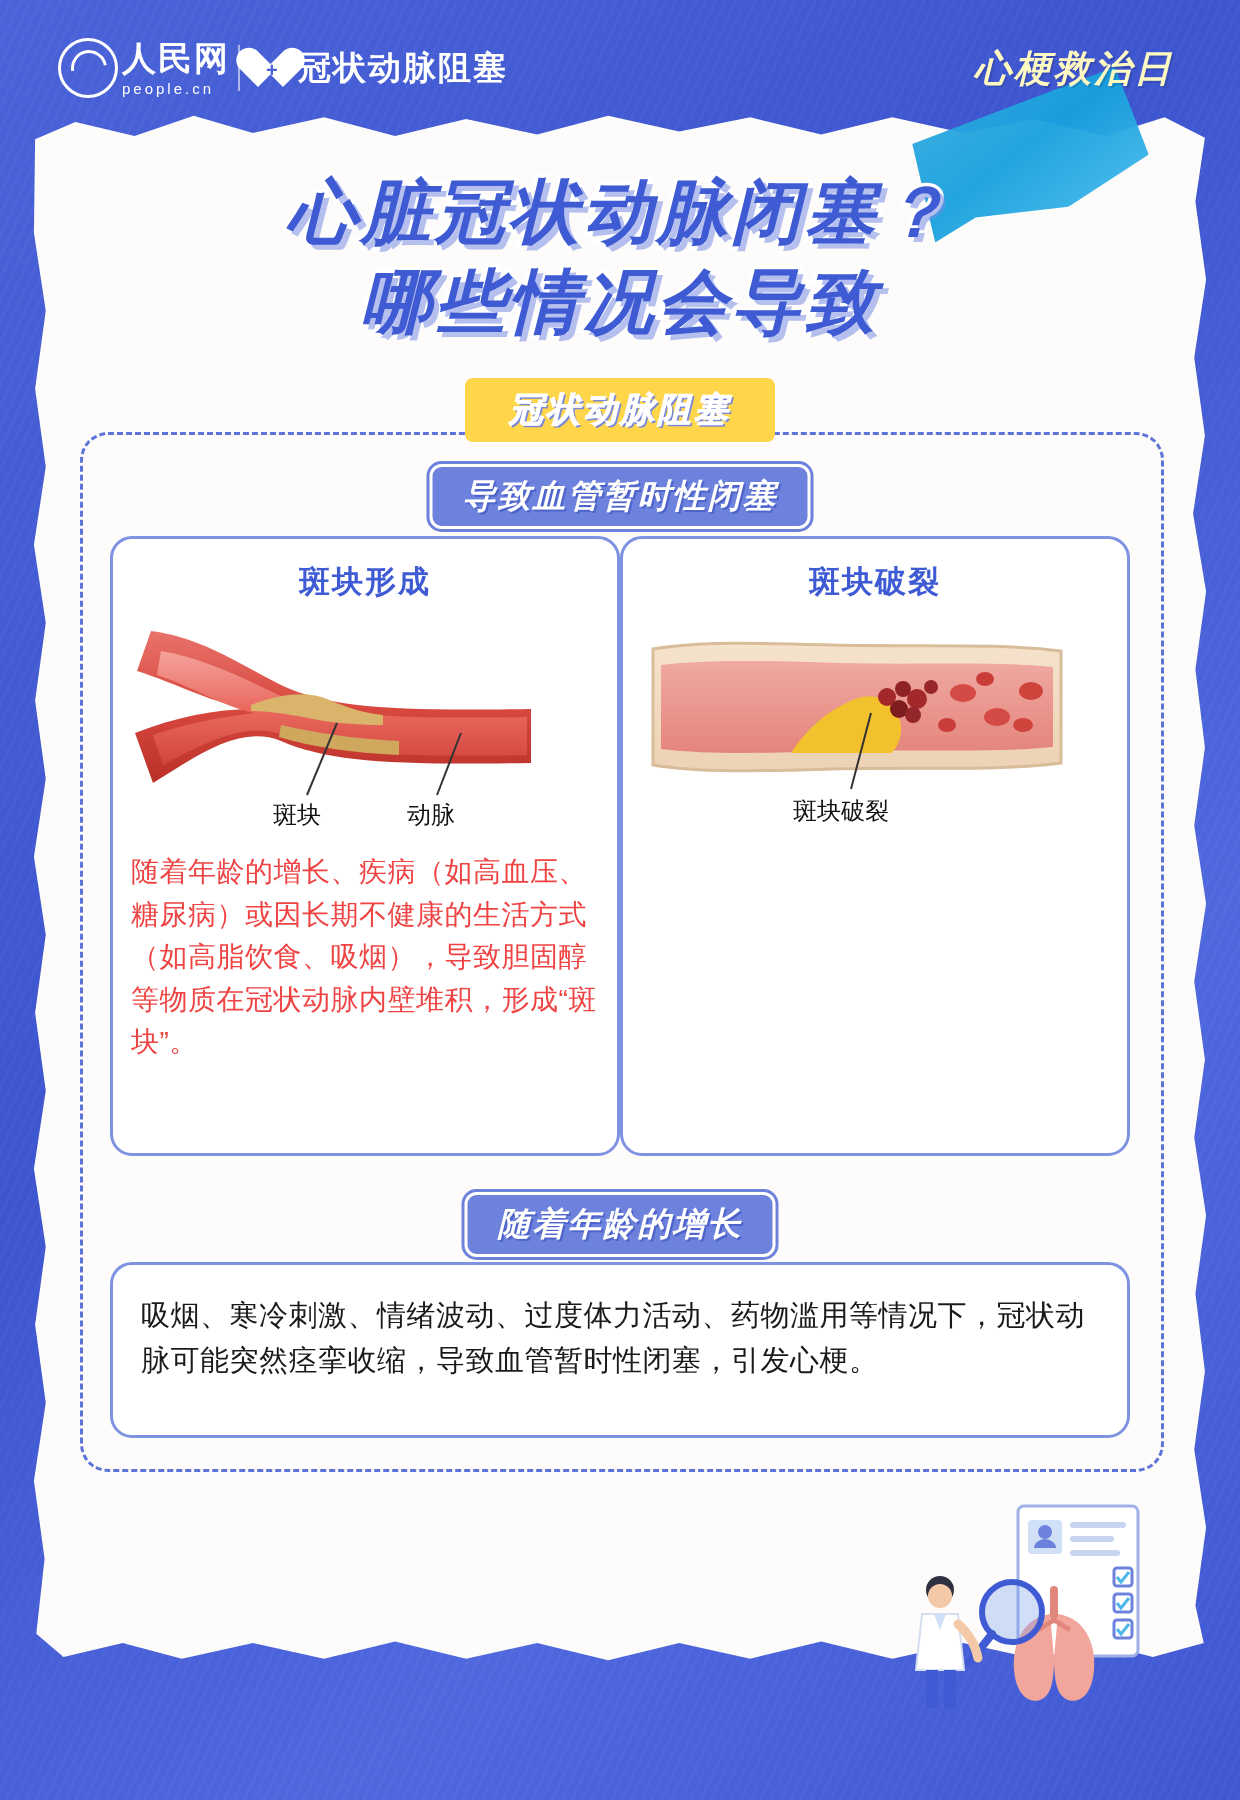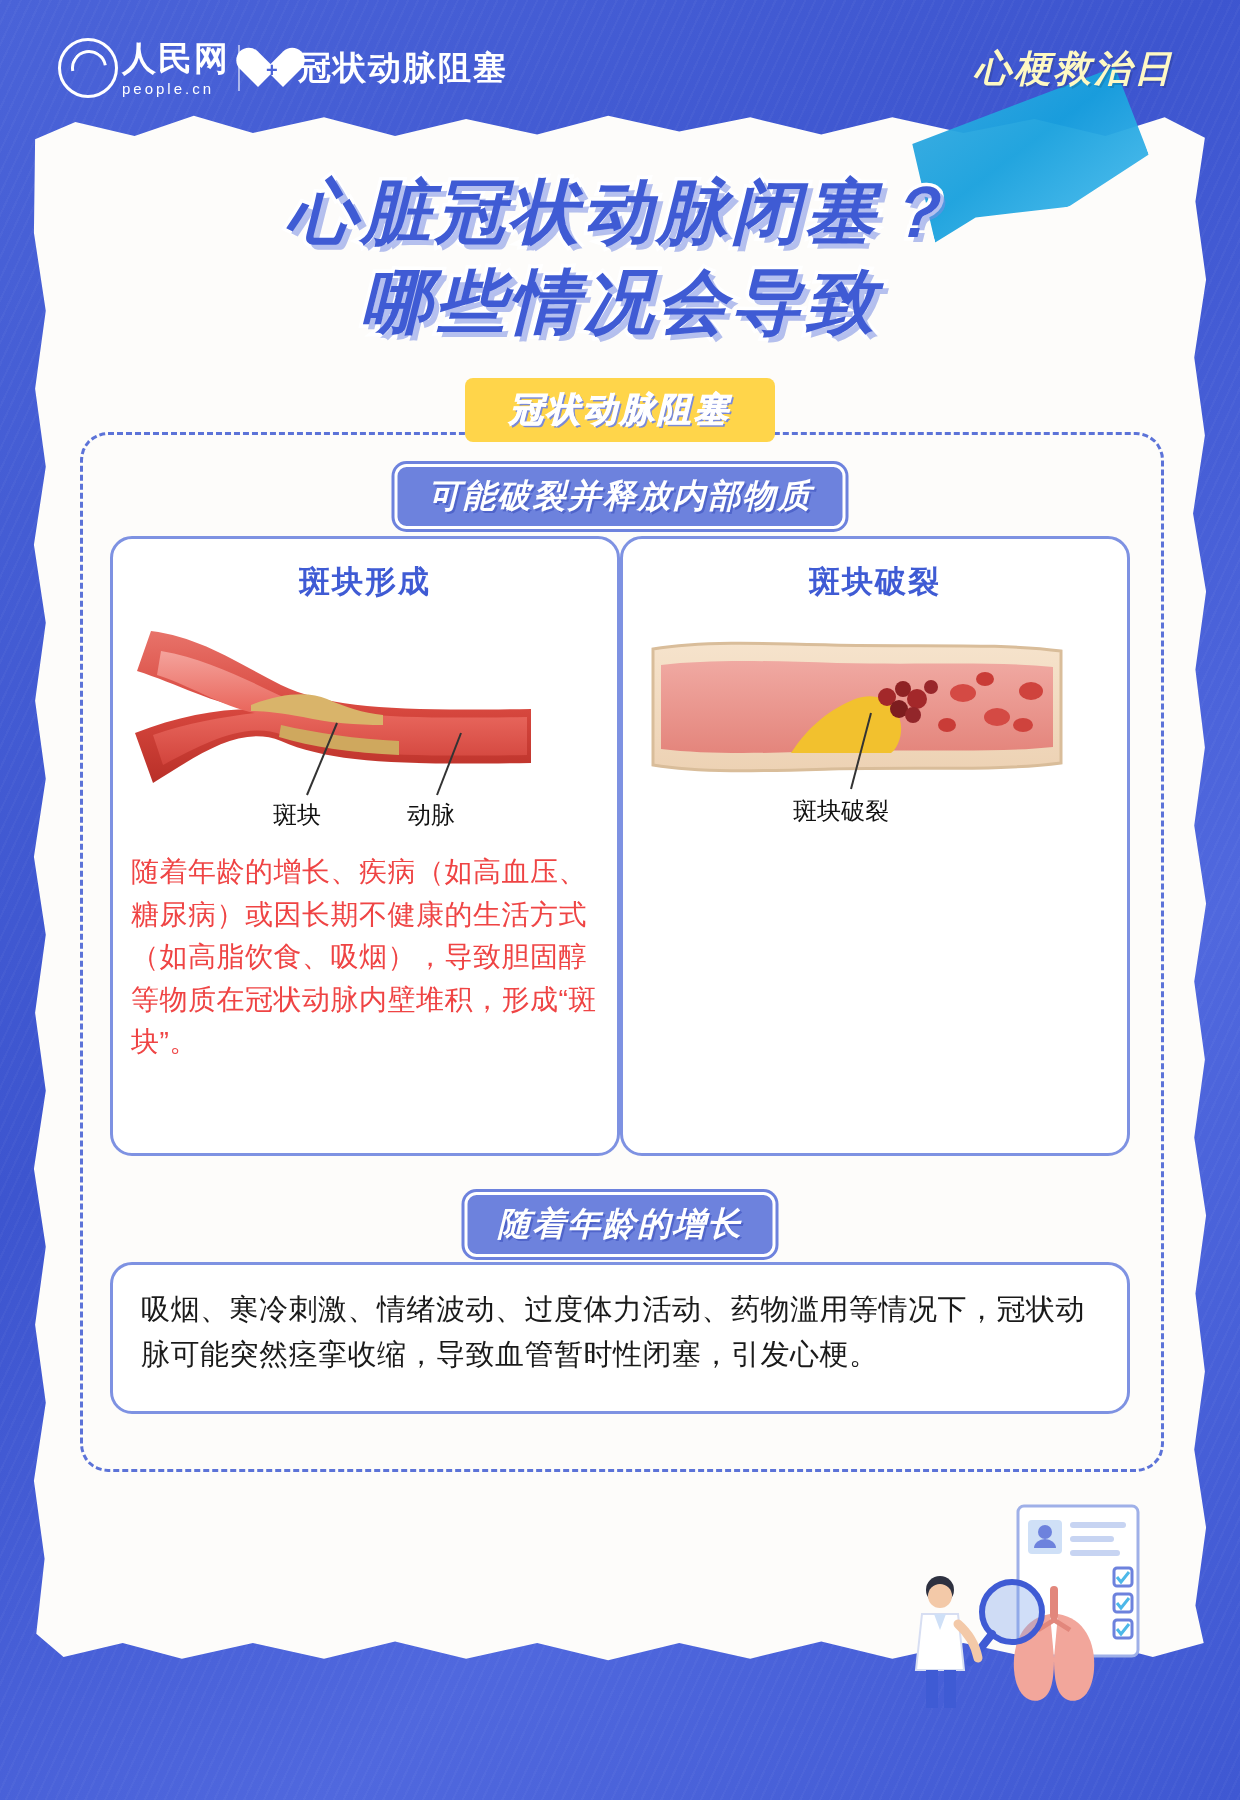--- a/index.html
+++ b/index.html
@@ -147,23 +147,23 @@
   .card-text{
     color:#ef4444;font-size:28px;line-height:1.52;letter-spacing:0.5px;
     margin-top:8px;
   }
   .lbl{
     position:absolute;font-size:24px;color:#111;
   }
 
   
   .bottom-card{
-    position:absolute;left:110px;top:1262px;width:1020px;height:152px;
+    position:absolute;left:110px;top:1262px;width:1020px;height:176px;
     background:#fff;border:3px solid #7e92e2;border-radius:22px;z-index:6;
-    box-sizing:border-box;padding:22px 28px;
+    box-sizing:border-box;padding:28px 28px;
   }
   .bottom-card p{
     margin:0;color:#1a1a1a;font-size:29px;line-height:1.55;letter-spacing:.5px;
   }
 
   
   .illus{position:absolute;right:40px;bottom:86px;width:300px;height:220px;z-index:7;}
 </style>
 </head>
 <body>
@@ -196,21 +196,21 @@
   <div class="title-line">哪些情况会导致</div>
 </div>
 
 <div class="ribbon">
   <span>冠状动脉阻塞</span>
 </div>
 
 <div class="dash-box"></div>
 
 <div class="pill" id="pill1">
-  <span>可能破裂并释放内部物质</span>
+  <span>导致血管暂时性闭塞</span>
 </div>
 
 <div class="cards">
 
   <div class="card">
     <div class="card-title">斑块形成</div>
     <div class="art">
       <svg width="440" height="230" viewBox="0 0 440 230">
         <defs>
           <linearGradient id="wall1" x1="0" y1="0" x2="0" y2="1">

